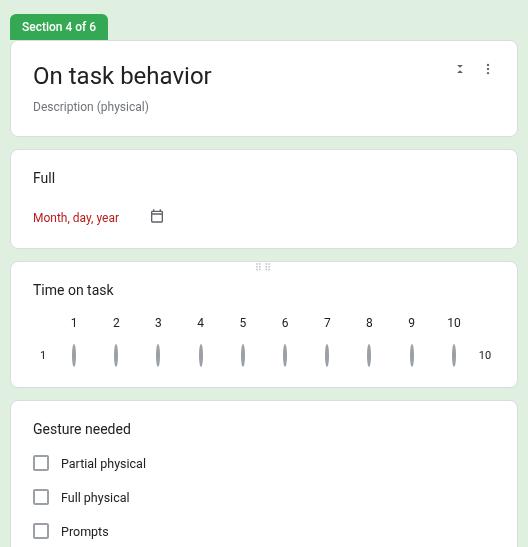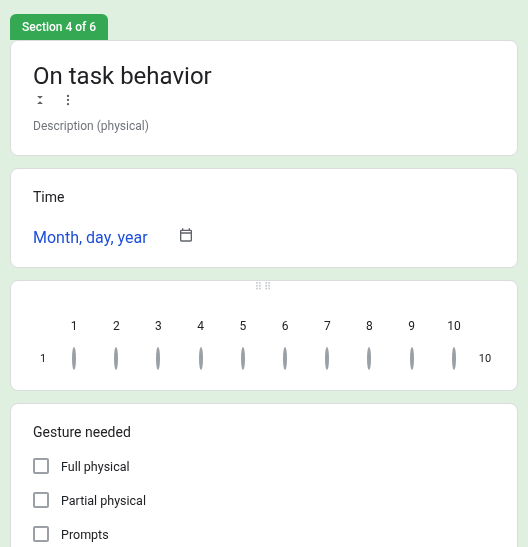--- a/index.html
+++ b/index.html
@@ -27,21 +27,20 @@
     border: 1px solid #dadce0;
     padding: 20px 22px;
     position: relative;
     margin-bottom: 12px;
   }
   .title-card { padding-bottom: 22px; }
   .title-row {
     display: flex;
     align-items: flex-start;
     justify-content: space-between;
-    flex-direction: column;
   }
   .title {
     font-size: 24px;
     font-weight: 400;
     color: #202124;
     line-height: 1.3;
     flex: 1;
   }
   .title-actions {
     display: flex;
@@ -62,22 +61,22 @@
     color: #202124;
     font-weight: 400;
   }
   .date-row {
     display: flex;
     align-items: center;
     margin-top: 22px;
     gap: 30px;
   }
   .date-placeholder {
-    font-size: 16px;
-    color: #1d4ed8;
+    font-size: 12px;
+    color: #b91c1c;
   }
   .calendar-icon { color: #5f6368; }
   .drag-handle {
     position: absolute;
     top: 4px;
     left: 50%;
     transform: translateX(-50%);
     color: #bdc1c6;
     font-size: 10px;
     letter-spacing: 2px;
@@ -154,33 +153,34 @@
             <circle cx="12" cy="12" r="2" fill="currentColor"></circle>
             <circle cx="12" cy="19" r="2" fill="currentColor"></circle>
           </svg>
       </span>
     </div>
   </div>
   <div class="description">Description (physical)</div>
 </div>
 
 <div class="card">
-  <div class="q-title">Time</div>
+  <div class="q-title">Full</div>
   <div class="date-row">
     <span class="date-placeholder">Month, day, year</span>
     <span class="calendar-icon">
       <svg width="16" height="16" viewBox="0 0 24 24">
           <path fill="currentColor" d="M19 4h-1V2h-2v2H8V2H6v2H5a2 2 0 00-2 2v14a2 2 0 002 2h14a2 2 0 002-2V6a2 2 0 00-2-2zm0 16H5V10h14v10zM5 8V6h14v2H5z"></path>
         </svg>
     </span>
   </div>
 </div>
 
 <div class="card scale-card">
   <div class="drag-handle">⠿⠿</div>
+  <div class="q-title">Time on task</div>
   <div class="scale-wrap">
     <div class="scale-row">
       <span></span>
       <span class="scale-num">1</span>
       <span class="scale-num">2</span>
       <span class="scale-num">3</span>
       <span class="scale-num">4</span>
       <span class="scale-num">5</span>
       <span class="scale-num">6</span>
       <span class="scale-num">7</span>
@@ -205,28 +205,28 @@
       <span class="scale-endlabel">10</span>
     </div>
   </div>
 </div>
 
 <div class="card">
   <div class="q-title">Gesture needed</div>
   <div class="checkbox-list">
     <div class="checkbox-row">
       <span class="checkbox"></span>
+      <span class="checkbox-label">Partial physical</span>
+    </div>
+    <div class="checkbox-row">
+      <span class="checkbox"></span>
       <span class="checkbox-label">Full physical</span>
     </div>
     <div class="checkbox-row">
       <span class="checkbox"></span>
-      <span class="checkbox-label">Partial physical</span>
-    </div>
-    <div class="checkbox-row">
-      <span class="checkbox"></span>
       <span class="checkbox-label">Prompts</span>
     </div>
     <div class="checkbox-row">
       <span class="checkbox"></span>
       <span class="checkbox-label">Independent</span>
     </div>
   </div>
 </div>
 
 

